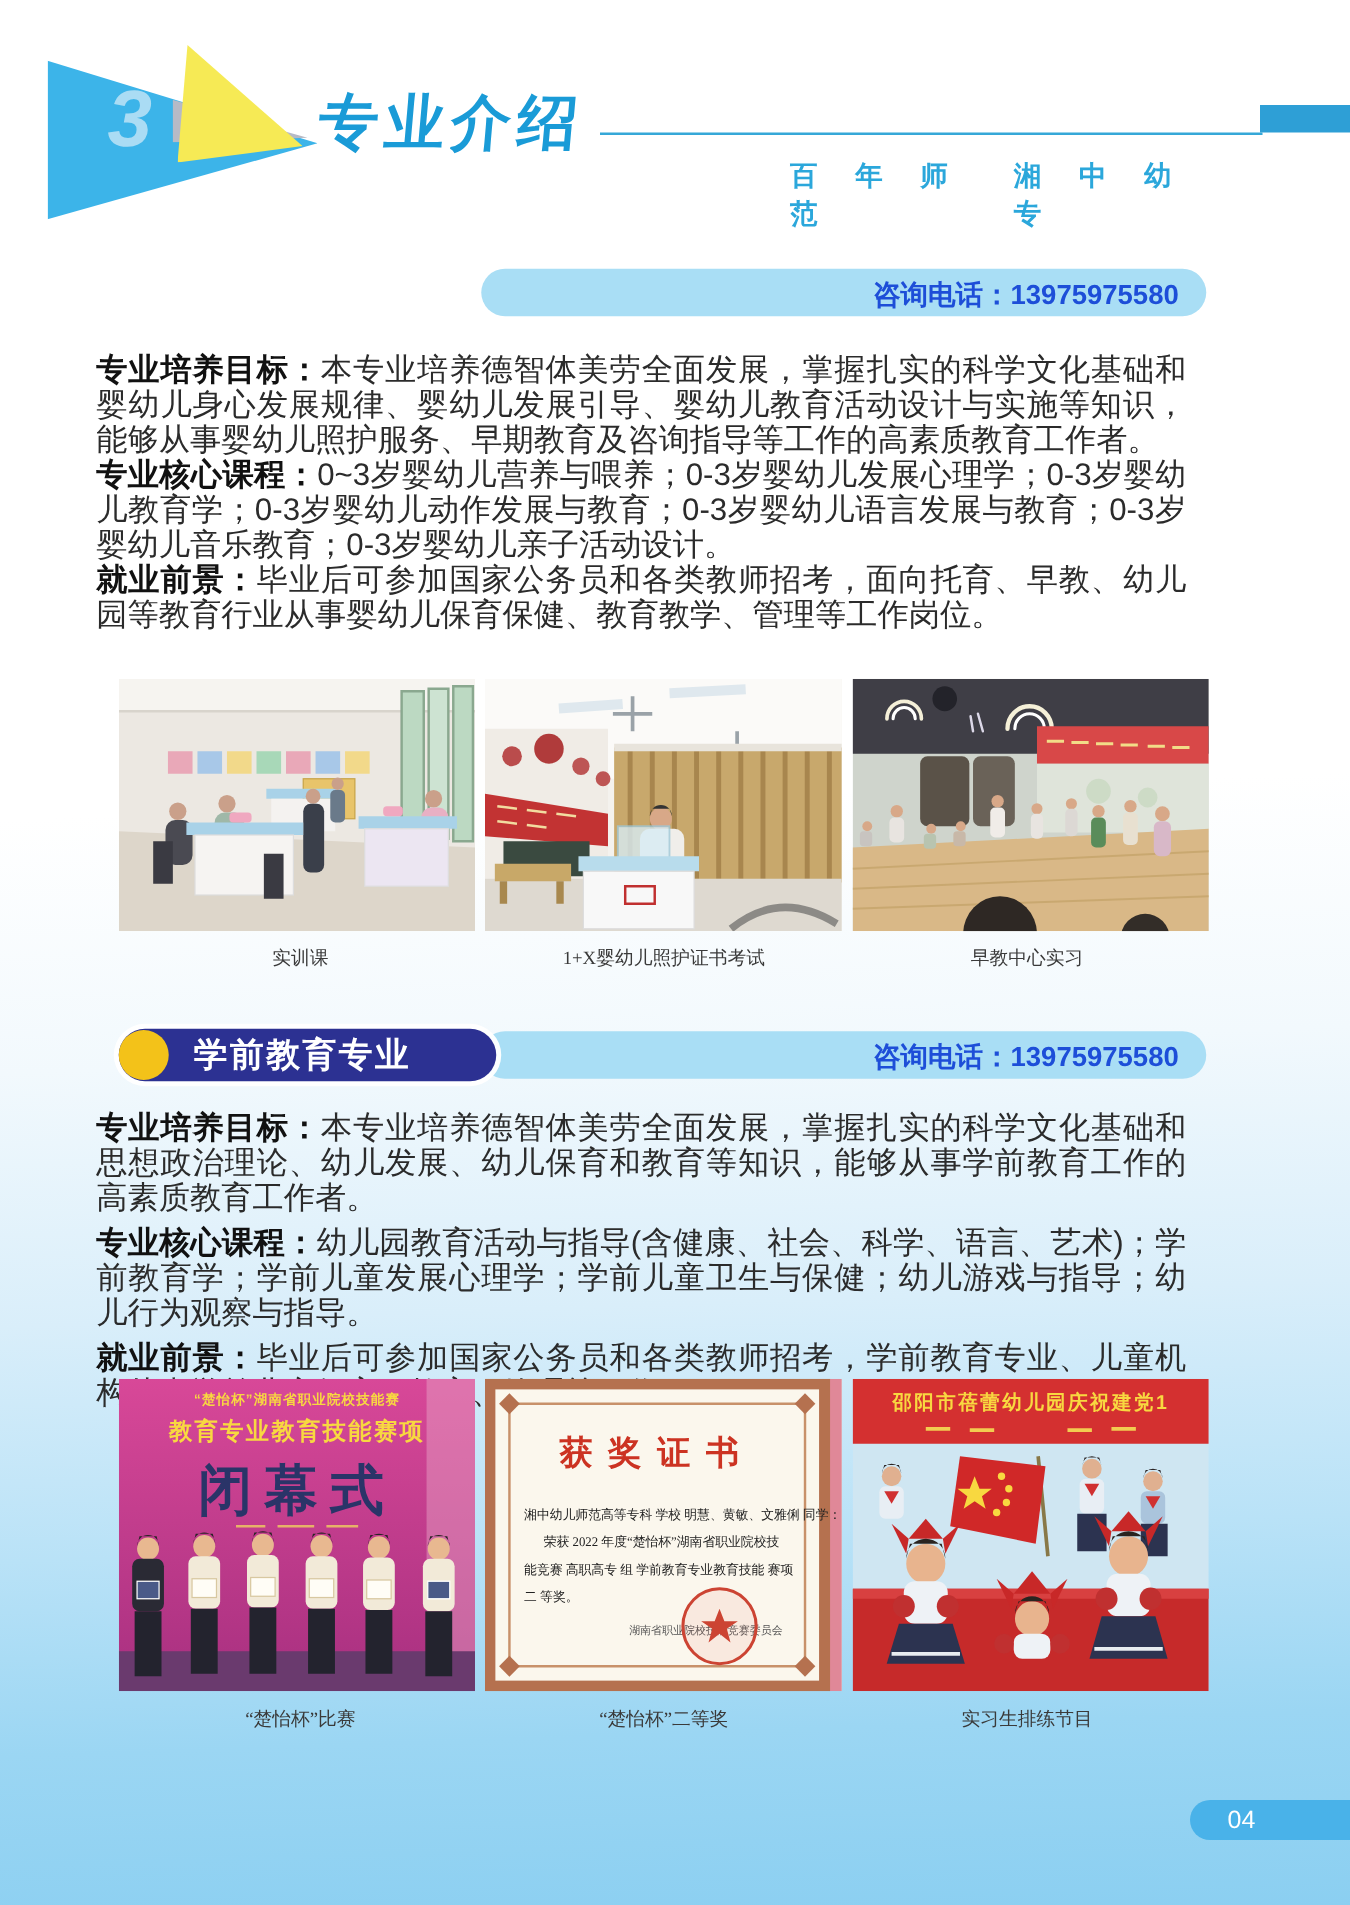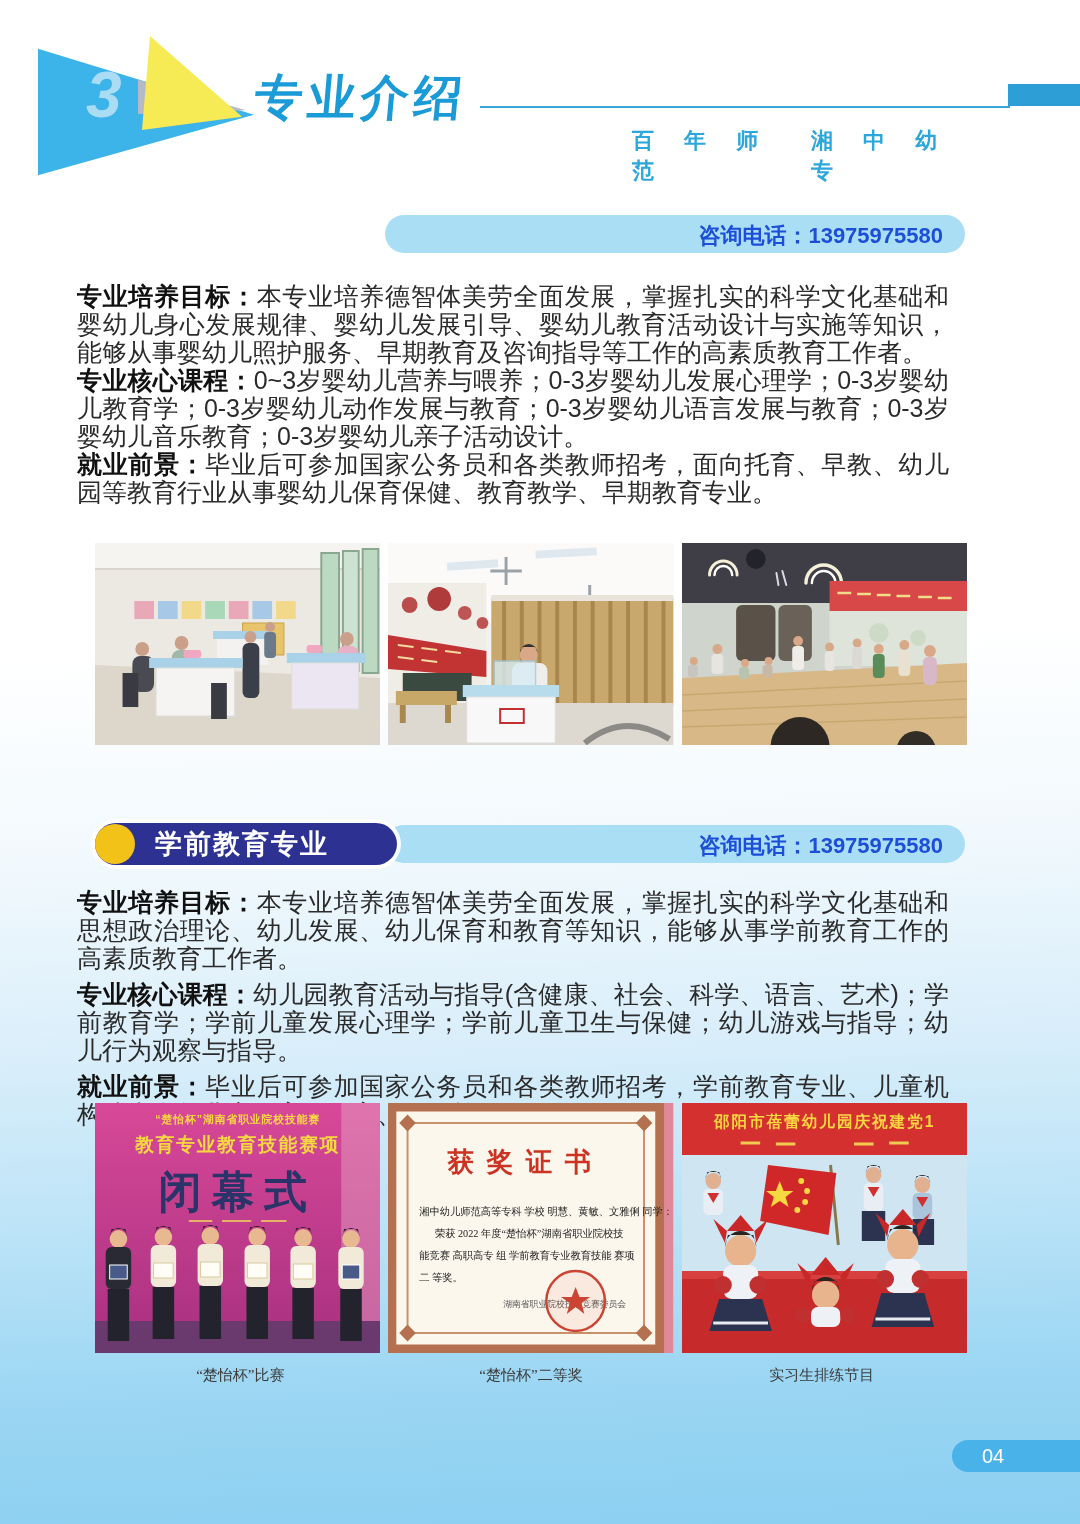--- a/index.html
+++ b/index.html
@@ -77,21 +77,21 @@
 
   <div class="band" style="top:213px">
     <div class="band-bg">
       <div class="band-phone">咨询电话：13975975580</div>
     </div>
   </div>
 
   <div class="paras s1">
     <p class="para"><b>专业培养目标：</b><span>本专业培养德智体美劳全面发展，掌握扎实的科学文化基础和婴幼儿身心发展规律、婴幼儿发展引导、婴幼儿教育活动设计与实施等知识，能够从事婴幼儿照护服务、早期教育及咨询指导等工作的高素质教育工作者。</span></p>
     <p class="para"><b>专业核心课程：</b><span>0~3岁婴幼儿营养与喂养；0-3岁婴幼儿发展心理学；0-3岁婴幼儿教育学；0-3岁婴幼儿动作发展与教育；0-3岁婴幼儿语言发展与教育；0-3岁婴幼儿音乐教育；0-3岁婴幼儿亲子活动设计。</span></p>
-    <p class="para"><b>就业前景：</b><span>毕业后可参加国家公务员和各类教师招考，面向托育、早教、幼儿园等教育行业从事婴幼儿保育保健、教育教学、早期教育专业。</span></p>
+    <p class="para"><b>就业前景：</b><span>毕业后可参加国家公务员和各类教师招考，面向托育、早教、幼儿园等教育行业从事婴幼儿保育保健、教育教学、管理等工作岗位。</span></p>
   </div>
 
   <div class="photos r1">
     <div class="photo">
       <svg viewBox="0 0 290 202" preserveAspectRatio="none">
         <rect x="0" y="0" width="290" height="202" fill="#ece8e2"></rect>
         <rect x="0" y="0" width="290" height="26" fill="#f6f4f0"></rect>
         <line x1="0" y1="26" x2="290" y2="26" stroke="#d8d4cc" stroke-width="2"></line>
         <polygon points="0,122 290,135 290,202 0,202" fill="#ddd6ca"></polygon>
         <rect x="230" y="10" width="18" height="116" fill="#bcd9c2" stroke="#8aa88f" stroke-width="2"></rect>
@@ -233,20 +233,25 @@
           <circle cx="88" cy="118" r="4" fill="#d8a888"></circle>
           <rect x="6" y="122" width="10" height="12" rx="3" fill="#c8c4c0"></rect>
           <rect x="58" y="124" width="10" height="12" rx="3" fill="#b8c4b0"></rect>
           <rect x="82" y="122" width="10" height="12" rx="3" fill="#c8b8a8"></rect>
         </g>
         <circle cx="120" cy="204" r="30" fill="#2e2824"></circle>
         <circle cx="238" cy="208" r="20" fill="#332d28"></circle>
       </svg>
     </div>
   </div>
+  <div class="caps r1">
+    <span>实训课</span>
+    <span>1+X婴幼儿照护证书考试</span>
+    <span>早教中心实习</span>
+  </div>
 
   <div class="band" style="top:823px">
     <div class="band-bg">
       <div class="band-phone">咨询电话：13975975580</div>
     </div>
     <div class="band-pill">
       <div class="band-dot"></div>
       <div class="band-title">学前教育专业</div>
     </div>
   </div>

